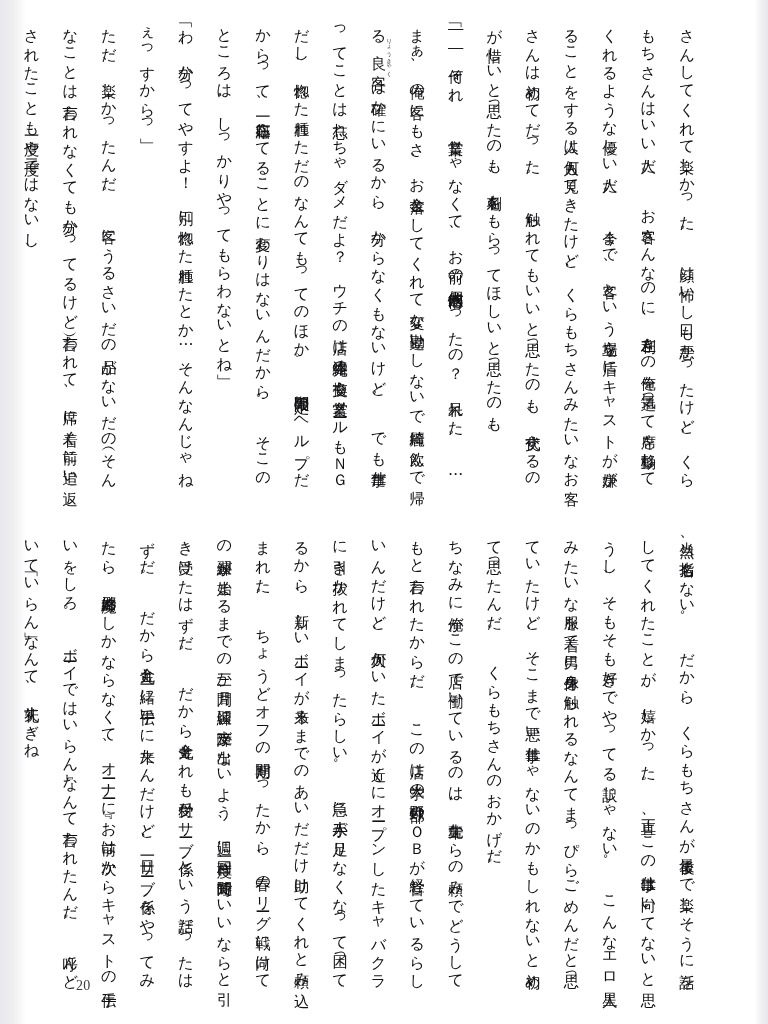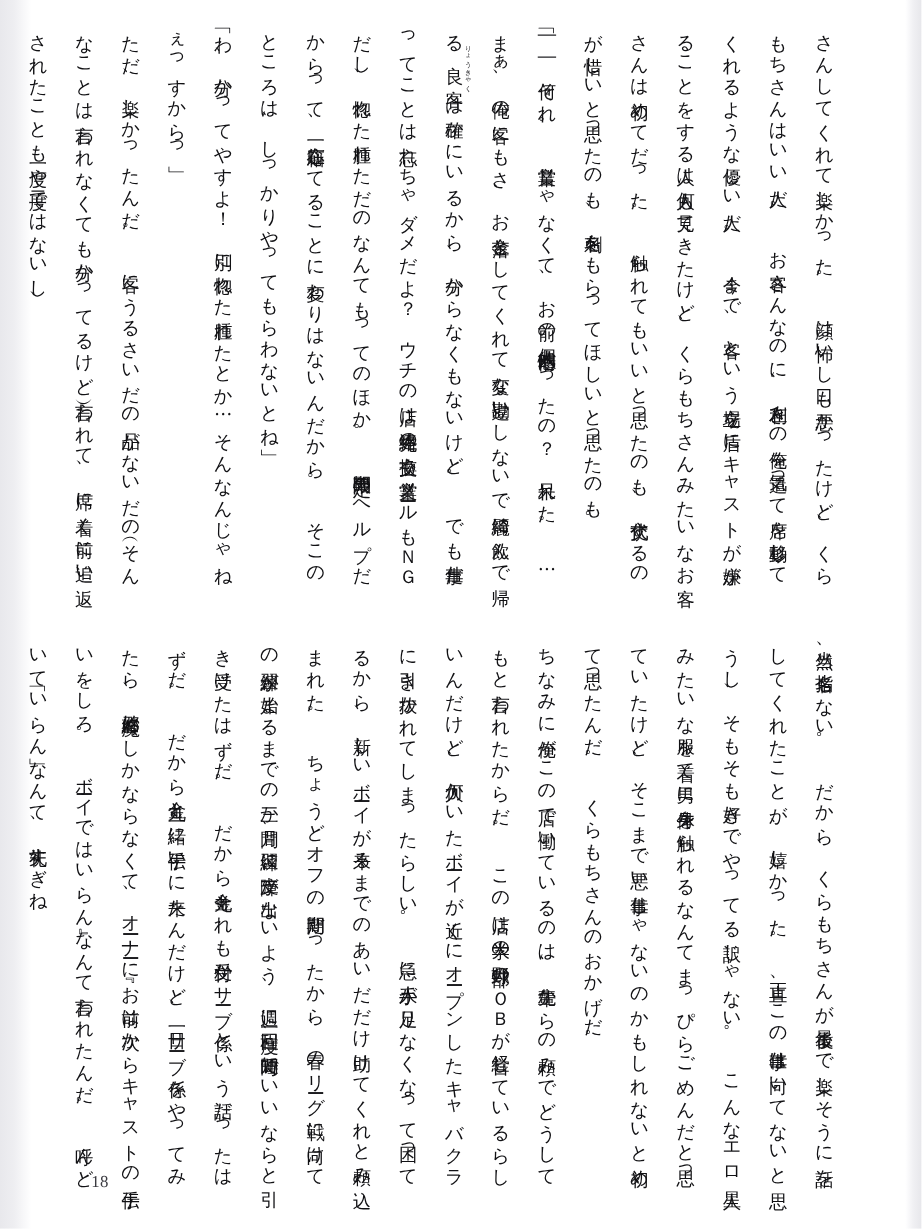--- a/index.html
+++ b/index.html
@@ -108,15 +108,15 @@
       <p>「――何それ。　営業じゃなくて、お前の個人的感情だったの？　呆れた。　…まぁ、俺の客にもさ、お金落としてくれて変な勘違いしないで綺麗に飲んで帰る<ruby>良客<rt>りょうきゃく</rt></ruby>は確かにいるから、分からなくもないけど。　でも仕事だってことは忘れちゃダメだよ？　ウチの店は連絡先の交換も営業メールもＮＧだし、惚れた腫れただのなんてもってのほか。　期間限定のヘルプだからって、一応在籍してることに変わりはないんだから。　そこのところは、しっかりやってもらわないとね」</p>
       <p>「わ、分かってやすよ！　別に惚れた腫れたとか…そんなんじゃねぇっすからっ」</p>
       <p>ただ、楽しかったんだ。　客にうるさいだの品がないだの（そんなことは言われなくても分かってるけど）言われて、席に着く前に追い返されたことも一度や二度ではないし、</p>
   </div>
 
   <div class="tate-block" id="block-two">
     <p>当然、指名もない。　だから、くらもちさんが最後まで楽しそうに話をしてくれたことが、嬉しかった。　正直、この仕事は向いてないと思うし、そもそも好きでやってる訳じゃない。　こんなエロ星人みたいな服を着て男に身体を触られるなんてまっぴらごめんだと思っていたけど、そこまで悪い仕事じゃないのかもしれないと初めて思ったんだ。　くらもちさんのおかげだ。</p>
       <p>ちなみに俺がこの店で働いているのは、先輩からの頼みでどうしてもと言われたからだ。　この店は大学の野球部のＯＢが経営しているらしいんだけど、何人かいたボーイが近くにオープンしたキャバクラに引き抜かれてしまったらしい。　急に人手が足りなくなって困ってるから、新しいボーイが来るまでのあいだだけ助けてくれと頼み込まれた。　ちょうどオフの期間だったから、春のリーグ戦に向けての練習が始まるまでの三か月間、練習に支障が出ないよう、週に一回程度、短時間でいいならと引き受けたはずだ。　だから金丸それも受付かサーブ係という話だったはずだ。　だから金丸と一緒に手伝いに来たんだけど、一日サーブ係をやってみたら、始終邪魔にしかならなくて、オーナーに『お前は次からキャストの手伝いをしろ。　ボーイではいらん』なんて言われたんだ。　呼んどいて「いらん」なんて、失礼すぎね</p>
   </div>
 
-  <div class="page-number">18</div>
+  <div class="page-number">20</div>
 
 </div>
 
 </body></html>

